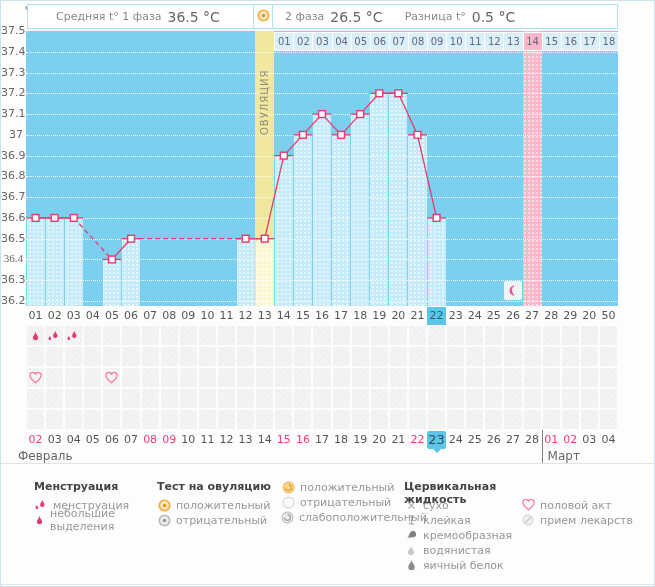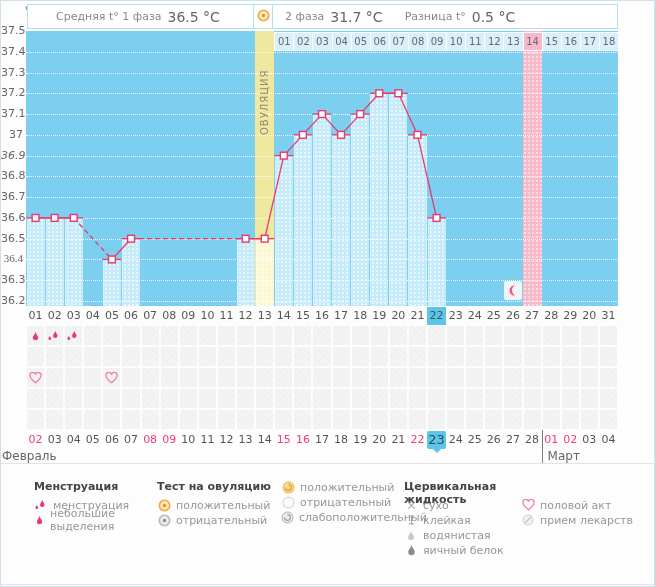--- a/index.html
+++ b/index.html
@@ -59,34 +59,34 @@
       <span class="lg">36.5 °C</span>
   </div>
   <div class="abs icon-cell" style="left:253px;width:18px;">
     <span id="hdr-icon"><svg width="13" height="13" viewBox="0 0 13 13">
           <circle cx="6.5" cy="6.5" r="5.2" fill="#fbe7c0" stroke="#f3a93c" stroke-width="1.6"></circle>
           <circle cx="6.5" cy="6.5" r="1.7" fill="#e9940f"></circle>
         </svg></span>
   </div>
   <div class="abs hbox" style="left:271px;width:346px;padding-left:12px;">
     <span class="sm">2 фаза</span>
-      <span class="lg">31.7 °C</span>
+      <span class="lg">26.5 °C</span>
     <span style="width:22px;"></span>
     <span class="sm">Разница t°</span>
       <span class="lg">0.5 °C</span>
   </div>
 
   <div id="yaxis">
       <div class="abs ytick" style="left: 0px; top: 23px;">37.5</div>
       <div class="abs ytick" style="left: 0px; top: 43.7692px;">37.4</div>
       <div class="abs ytick" style="left: 0px; top: 64.5385px;">37.3</div>
       <div class="abs ytick" style="left: 0px; top: 85.3077px;">37.2</div>
       <div class="abs ytick" style="left: 0px; top: 106.077px;">37.1</div>
       <div class="abs ytick" style="left: 0px; top: 126.846px;">37</div>
-      <div class="abs ytick" style="left: 0px; top: 147.615px; font-style: italic;">36.9</div>
+      <div class="abs ytick" style="left: 0px; top: 147.615px;">36.9</div>
       <div class="abs ytick" style="left: 0px; top: 168.385px;">36.8</div>
       <div class="abs ytick" style="left: 0px; top: 189.154px;">36.7</div>
       <div class="abs ytick" style="left: 0px; top: 209.923px;">36.6</div>
       <div class="abs ytick" style="left: 0px; top: 230.692px;">36.5</div>
       <div class="abs ytick" style="left: 0px; top: 251.462px; font-family: Liberation Serif, serif;">36.4</div>
       <div class="abs ytick" style="left: 0px; top: 272.231px;">36.3</div>
       <div class="abs ytick" style="left: 0px; top: 293px;">36.2</div>
     </div>
 
   <div class="abs chart" id="chart">
@@ -220,21 +220,21 @@
       <div class="abs daynum" style="left: 406.935px; top: 306px; width: 19.0968px; height: 18px;">21</div>
       <div class="abs daynum daynum today" style="left: 426.032px; top: 306px; width: 19.0968px; height: 18px;">22</div>
       <div class="abs daynum" style="left: 445.129px; top: 306px; width: 19.0968px; height: 18px;">23</div>
       <div class="abs daynum" style="left: 464.226px; top: 306px; width: 19.0968px; height: 18px;">24</div>
       <div class="abs daynum" style="left: 483.323px; top: 306px; width: 19.0968px; height: 18px;">25</div>
       <div class="abs daynum" style="left: 502.419px; top: 306px; width: 19.0968px; height: 18px;">26</div>
       <div class="abs daynum" style="left: 521.516px; top: 306px; width: 19.0968px; height: 18px;">27</div>
       <div class="abs daynum" style="left: 540.613px; top: 306px; width: 19.0968px; height: 18px;">28</div>
       <div class="abs daynum" style="left: 559.71px; top: 306px; width: 19.0968px; height: 18px;">29</div>
       <div class="abs daynum" style="left: 578.806px; top: 306px; width: 19.0968px; height: 18px;">20</div>
-      <div class="abs daynum" style="left: 597.903px; top: 306px; width: 19.0968px; height: 18px;">31</div>
+      <div class="abs daynum" style="left: 597.903px; top: 306px; width: 19.0968px; height: 18px;">50</div>
     </div>
   <div id="symgrid">
       <div class="abs symcell" style="left: 26px; top: 325px; width: 17.0968px; height: 19px;">
         <svg width="7" height="10" viewBox="0 0 10 14">
           <path d="M5 .5 C5 4 1.2 6.3 1.2 9.3 a3.8 3.8 0 0 0 7.6 0 C8.8 6.3 5 4 5 .5 Z" fill="#e73a6e"></path>
         </svg>
       </div>
       <div class="abs symcell" style="left: 45.0968px; top: 325px; width: 17.0968px; height: 19px;">
         <svg width="13" height="12" viewBox="0 0 18 16">
           <g transform="translate(6,0) scale(.82)">
@@ -444,21 +444,21 @@
       <div class="abs datecell" style="left: 464.226px; top: 430px; width: 19.0968px; height: 18px;">25</div>
       <div class="abs datecell" style="left: 483.323px; top: 430px; width: 19.0968px; height: 18px;">26</div>
       <div class="abs datecell" style="left: 502.419px; top: 430px; width: 19.0968px; height: 18px;">27</div>
       <div class="abs datecell" style="left: 521.516px; top: 430px; width: 19.0968px; height: 18px;">28</div>
       <div class="abs datecell datecell red" style="left: 540.613px; top: 430px; width: 19.0968px; height: 18px;">01</div>
       <div class="abs datecell datecell red" style="left: 559.71px; top: 430px; width: 19.0968px; height: 18px;">02</div>
       <div class="abs datecell" style="left: 578.806px; top: 430px; width: 19.0968px; height: 18px;">03</div>
       <div class="abs datecell" style="left: 597.903px; top: 430px; width: 19.0968px; height: 18px;">04</div>
     </div>
 
-  <div class="abs monthlabel" style="left:1px;top:448px;">Февраль</div>
+  <div class="abs monthlabel" style="left:1px;top:448px;padding-left:16px;">Февраль</div>
   <div class="abs monthlabel" id="mar-label" style="top: 448px; left: 546.613px;">Март</div>
   <div class="abs vdivider" id="month-divider" style="left: 540.613px; top: 429px; height: 33px;"></div>
 
   <div class="abs hr" style="top:462px;"></div>
   <div class="abs hr" style="top:583px;"></div>
 
   <div id="legend">
       <div class="abs legend-col" style="left: 33px; width: 120px;">
         <div class="lhead">Менструация</div>
         <div class="litem">
@@ -545,20 +545,30 @@
         <div class="litem">
           <div class="licon">
             <svg width="9" height="10" viewBox="0 0 10 11">
               <path d="M2 1.2 H8 M5 1.2 V9.8 M2 9.8 H8" stroke="#aaa" stroke-width="1.2"></path>
             </svg>
           </div>
           <div>клейкая</div>
         </div>
         <div class="litem">
           <div class="licon">
+            <svg width="10" height="11" viewBox="0 0 12 13">
+              <g transform="rotate(-125 6 6.5)">
+                <path d="M5 .5 C5 4 1.2 6.3 1.2 9.3 a3.8 3.8 0 0 0 7.6 0 C8.8 6.3 5 4 5 .5 Z" fill="#828282" transform="translate(1,0)"></path>
+              </g>
+            </svg>
+          </div>
+          <div>кремообразная</div>
+        </div>
+        <div class="litem">
+          <div class="licon">
             <svg width="8" height="11" viewBox="0 0 10 14">
               <path d="M5 .5 C5 4 1.2 6.3 1.2 9.3 a3.8 3.8 0 0 0 7.6 0 C8.8 6.3 5 4 5 .5 Z" fill="#c9c9c9"></path>
             </svg>
           </div>
           <div>водянистая</div>
         </div>
         <div class="litem">
           <div class="licon">
             <svg width="9" height="12" viewBox="0 0 10 14">
               <path d="M5 .5 C5 4 1.2 6.3 1.2 9.3 a3.8 3.8 0 0 0 7.6 0 C8.8 6.3 5 4 5 .5 Z" fill="#8a8a8a"></path>

